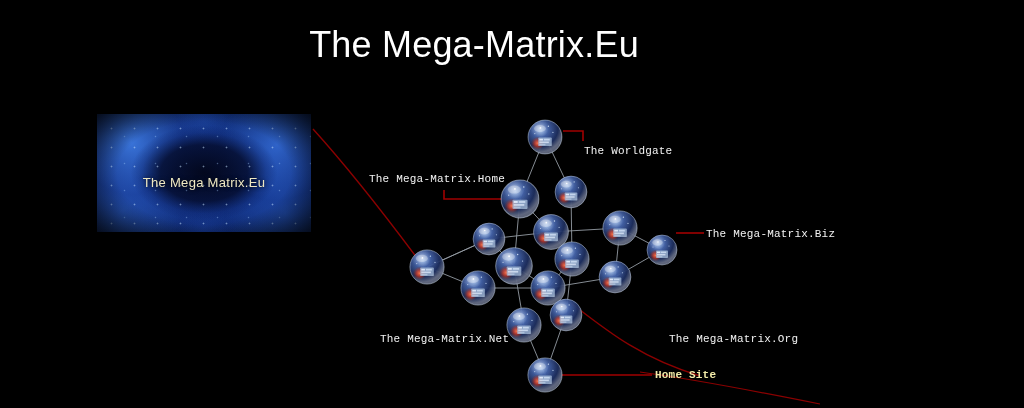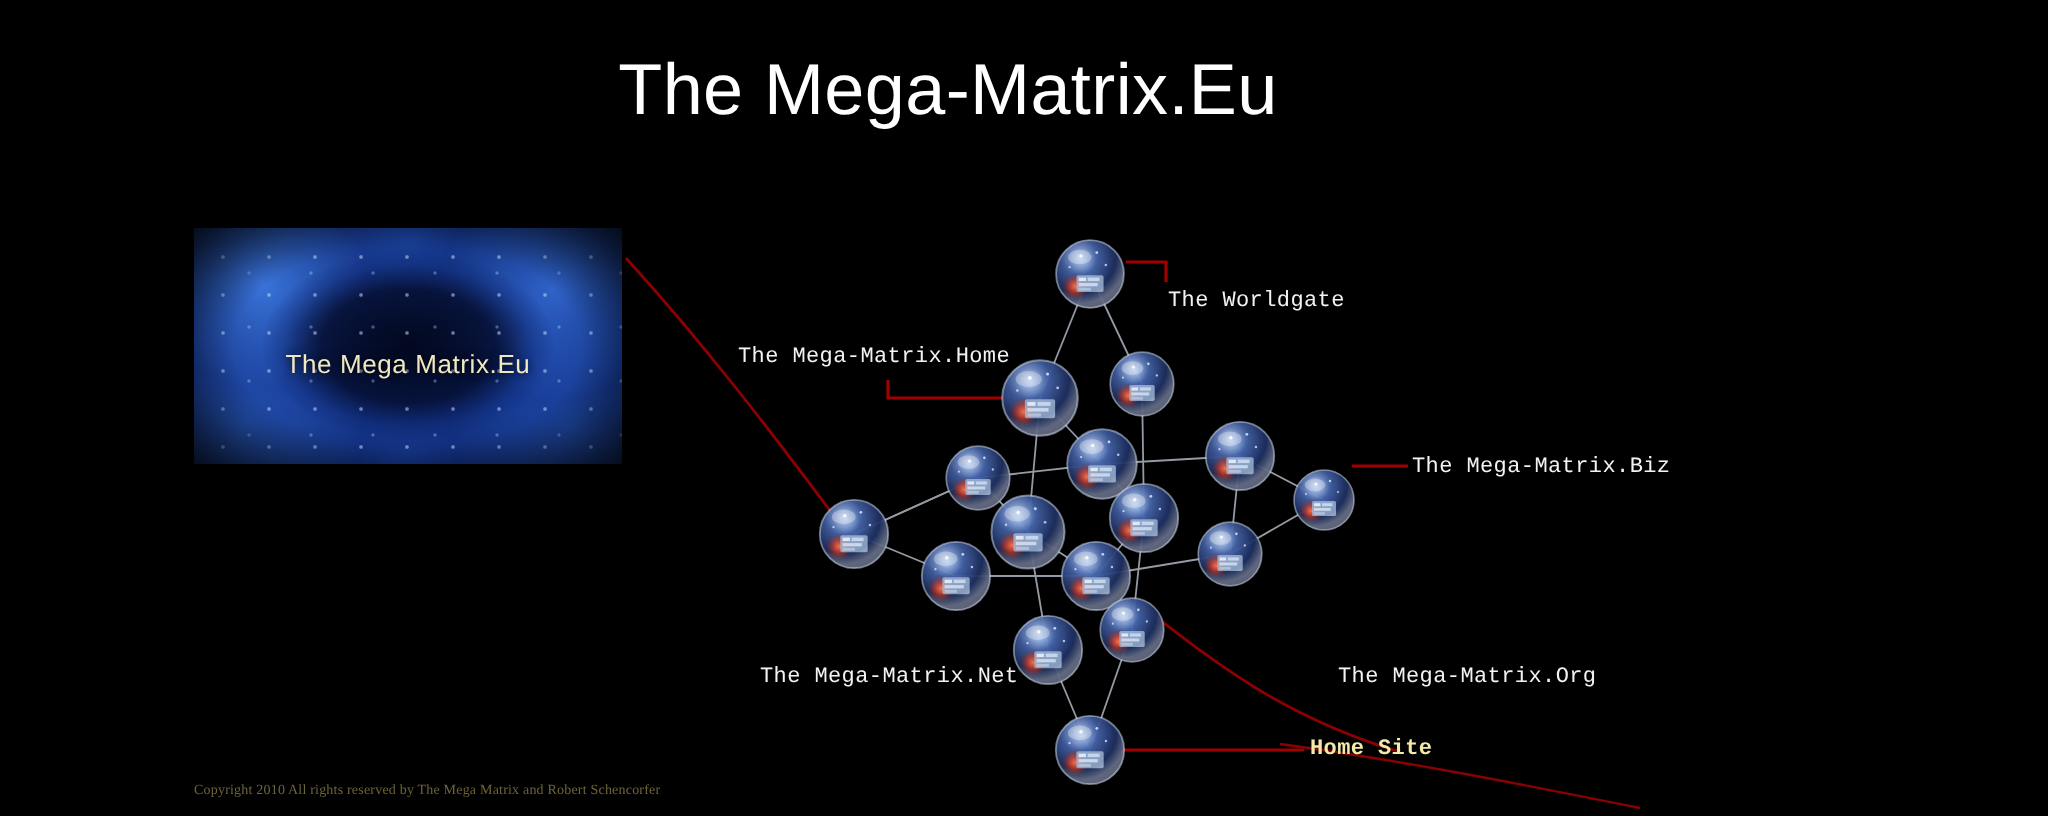--- a/index.html
+++ b/index.html
@@ -224,15 +224,14 @@
     </g>
   </svg>
 
   <div class="dlabel" style="left:584px; top:145px;">The Worldgate</div>
   <div class="dlabel" style="left:369px; top:173px;">The Mega-Matrix.Home</div>
   <div class="dlabel" style="left:706px; top:228px;">The Mega-Matrix.Biz</div>
   <div class="dlabel" style="left:380px; top:333px;">The Mega-Matrix.Net</div>
   <div class="dlabel" style="left:637px; top:333px;margin-left:32px;">The Mega-Matrix.Org</div>
   <div class="dlabel home" style="left:655px; top:369px;">Home Site</div>
 
-  <div id="copyright">Copyright 2010 All rights reserved by The Mega Matrix and Robert Schencorfer</div>
 
 </div>
 
 </body></html>

